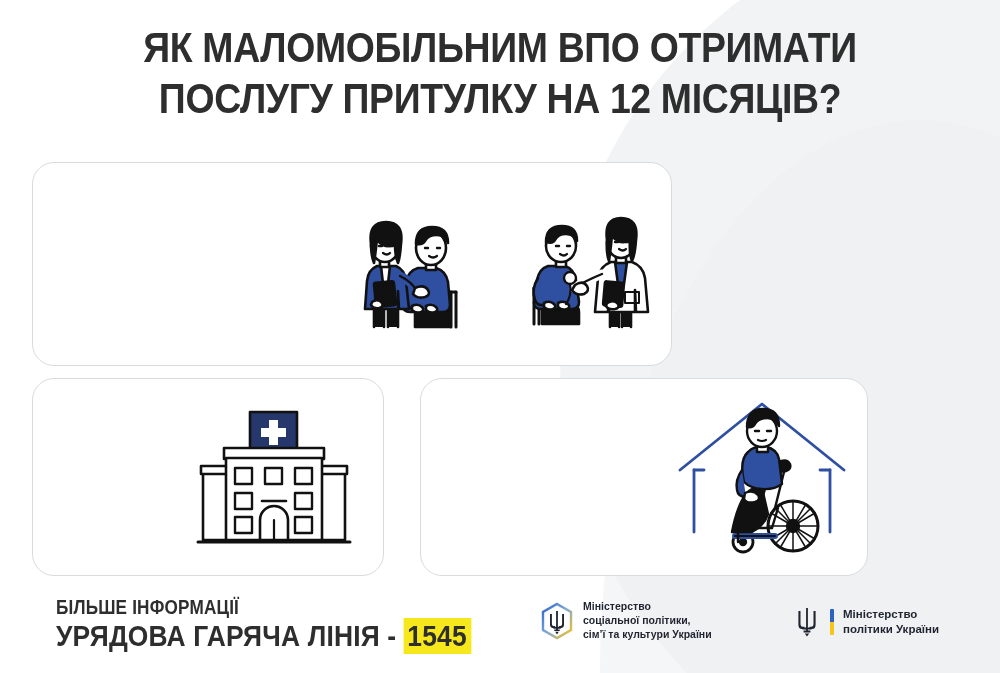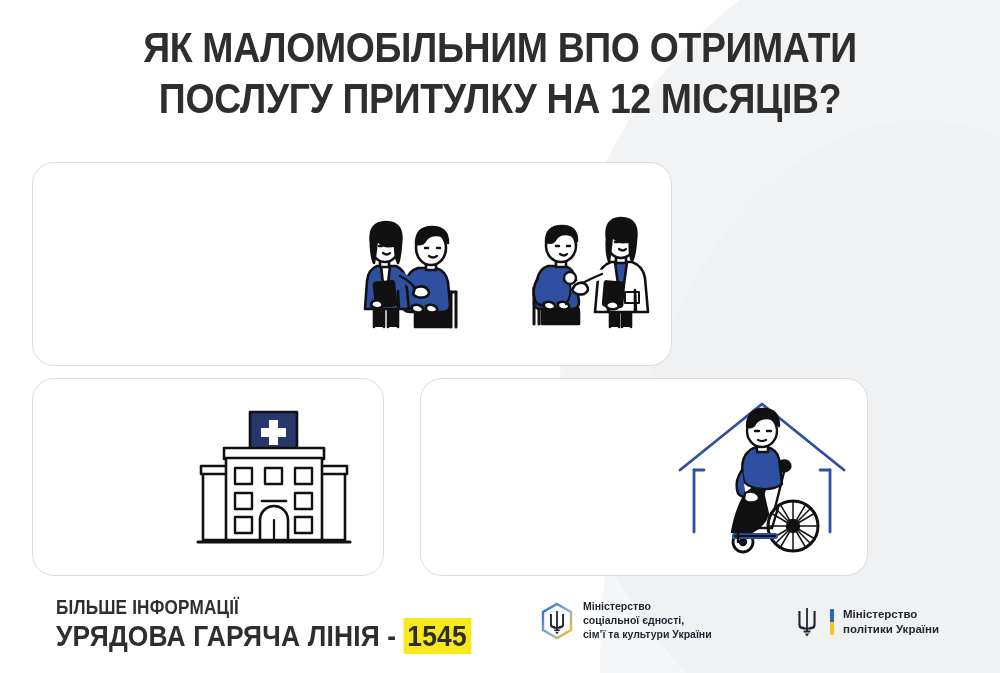--- a/index.html
+++ b/index.html
@@ -427,21 +427,21 @@
         <path d="M16.1 9 h1.8 v20 h-1.8z"></path>
         <path d="M10 12 h1.9 v10 q0 2 1.8 2 h1.2 v2 h-1.9 q-3 0 -3 -3.4z"></path>
         <path d="M22.1 12 h1.9 v10.6 q0 3.4 -3 3.4 h-1.9 v-2 h1.2 q1.8 0 1.8 -2z"></path>
         <path d="M13.3 24.8 h7.4 v1.9 h-7.4z"></path>
         <path d="M14.3 27.4 h5.4 v1.7 h-5.4z"></path>
         <path d="M15.2 29.8 h3.6 l-1.8 2.6z"></path>
       </g>
     </svg>
     <span class="logo-text">
       <span class="ln">Міністерство</span>
-      <span class="ln">соціальної єдності,</span>
+      <span class="ln">соціальної політики,</span>
       <span class="ln">сім’ї та культури України</span>
     </span>
   </div>
 
   <div class="logo" id="logo-culture">
     <svg width="28" height="32" viewBox="0 0 28 32" aria-hidden="true">
       <g fill="#1f2430">
         <path d="M13.1 2 h1.8 v24 h-1.8z"></path>
         <path d="M5.4 5 h2.1 v13.2 q0 2.6 2.3 2.6 h1.6 v2.2 h-2.4 q-3.6 0 -3.6 -4.2z"></path>
         <path d="M20.5 5 h2.1 v13.8 q0 4.2 -3.6 4.2 h-2.4 v-2.2 h1.6 q2.3 0 2.3 -2.6z"></path>

